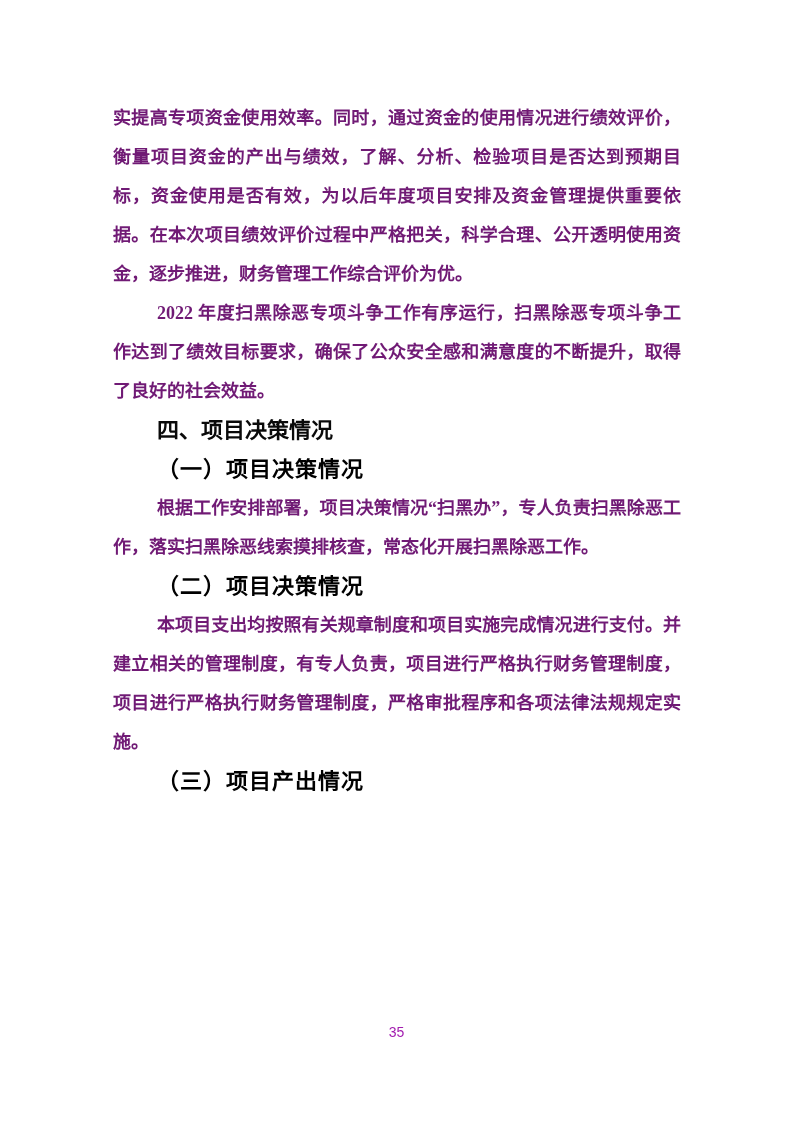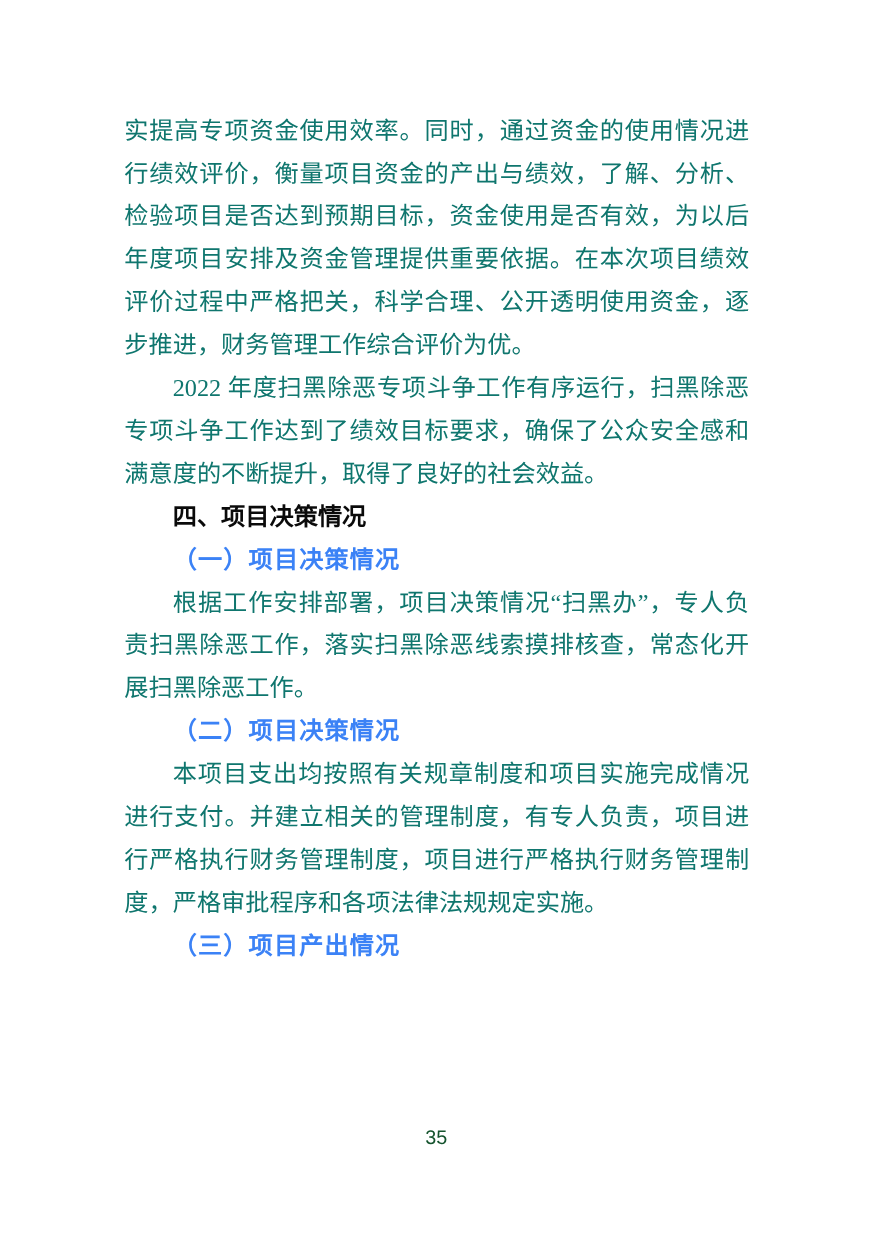--- a/index.html
+++ b/index.html
@@ -21,56 +21,56 @@
     background: #ffffff;
   }
   .content {
     position: absolute;
     left: 113px;
     top: 99px;
     width: 568px;
   }
   .para {
     font-family: "Liberation Serif", serif;
-    font-size: 22px;
+    font-size: 18px;
     line-height: 39px;
     text-align: justify;
     text-justify: inter-ideograph;
-    color: #0f766e;
-    font-weight: 400;
+    color: #701a75;
+    font-weight: 700;
   }
   .para.indent {
     text-indent: 44px;
   }
   .heading-1 {
     font-family: "Liberation Sans", sans-serif;
     font-size: 22px;
     line-height: 39px;
     font-weight: 700;
     text-indent: 44px;
     color: #0a0a0a;
   }
   .heading-2 {
     font-family: "Liberation Serif", serif;
     font-size: 22px;
     line-height: 39px;
     font-weight: 700;
     text-indent: 44px;
-    color: #3b82f6;
+    color: #000000;
     letter-spacing: 1px;
   }
   .page-number {
     position: absolute;
     top: 1024px;
     left: 0;
     width: 793px;
     text-align: center;
     font-family: "Liberation Sans", sans-serif;
-    font-size: 18px;
-    color: #14532d;
+    font-size: 14px;
+    color: #a21caf;
   }
 </style>
 </head>
 <body>
 
 <div class="page">
   <div class="content">
 
     <p class="para">实提高专项资金使用效率。同时，通过资金的使用情况进行绩效评价，衡量项目资金的产出与绩效，了解、分析、检验项目是否达到预期目标，资金使用是否有效，为以后年度项目安排及资金管理提供重要依据。在本次项目绩效评价过程中严格把关，科学合理、公开透明使用资金，逐步推进，财务管理工作综合评价为优。</p>
 

